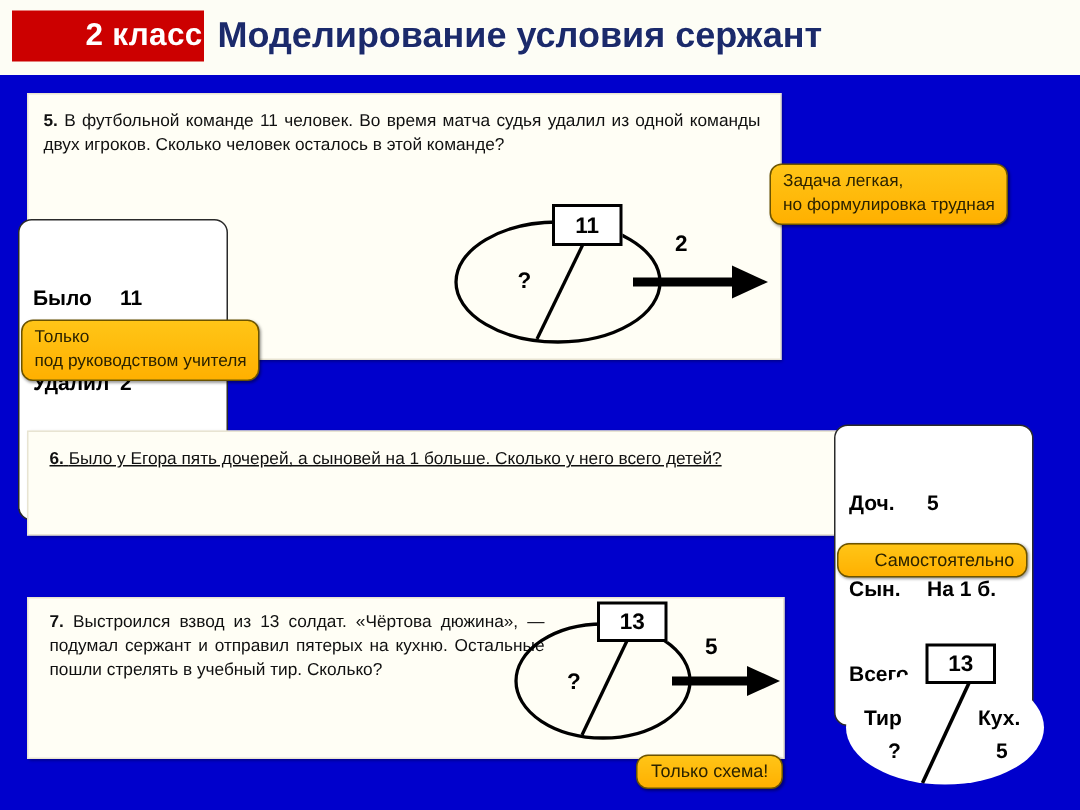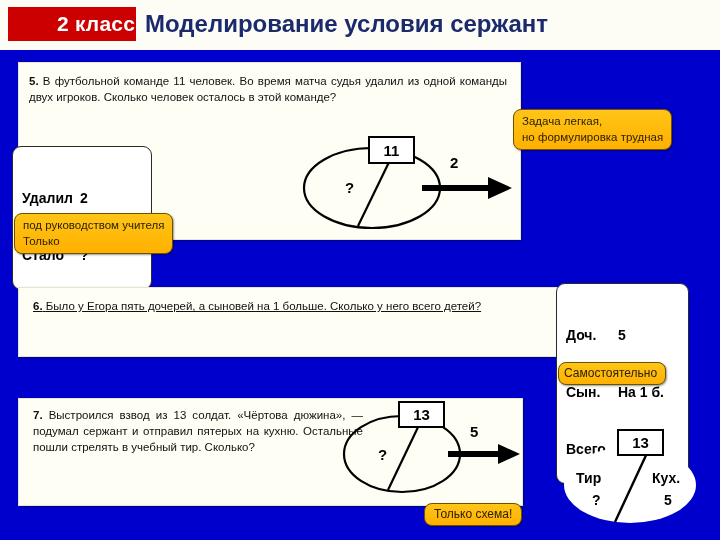--- a/index.html
+++ b/index.html
@@ -90,21 +90,21 @@
     border-radius: 8px;
     color: #2b2200;
     font-size: 11.5px;
     line-height: 16px;
     padding: 3px 8px 4px 8px;
     box-shadow: 1px 1px 2px rgba(0,0,0,0.4);
     white-space: nowrap;
   }
   #callout-easy    { left: 513px; top: 109px; }
   #callout-teacher { left: 14px;  top: 213px; }
-  #callout-self    { left: 558px; top: 362px; font-size: 12px; padding: 2px 8px 3px 5px;}
+  #callout-self    { left: 558px; top: 362px; font-size: 12px; padding: 2px 8px 3px 24px;}
   #callout-scheme  { left: 424px; top: 503px; font-size: 12px; padding: 2px 9px 3px 9px;}
 
   
   .diagram { position: absolute; }
   #diagram-5 { left: 300px; top: 136px; width: 215px; height: 108px; }
   #diagram-7 { left: 340px; top: 398px; width: 185px; height: 110px; }
   #diagram-7b{ left: 560px; top: 425px; width: 158px; height: 112px; }
 
   .num-box {
     position: absolute;
@@ -133,20 +133,21 @@
 <div id="header-rule"></div>
 
 <div class="panel" id="panel-5">
   <div class="problem-text ptext-just" id="p5-text">
     <b>5.</b>
     <span>В футбольной команде 11 человек. Во время матча судья удалил из одной команды двух игроков. Сколько человек осталось в этой команде?</span>
   </div>
 </div>
 
 <div class="note-card" id="note-was">
+  <span class="note-row"><span class="note-label" style="width:58px">Было</span><span>11</span></span>
   <span class="note-row"><span class="note-label" style="width:58px">Удалил</span><span>2</span></span>
   <span class="note-row"><span class="note-label" style="width:58px">Стало</span><span>?</span></span>
 </div>
 
 <div class="diagram" id="diagram-5">
   <svg width="215" height="108" viewBox="0 0 215 108">
     <ellipse cx="72" cy="52" rx="68" ry="40" fill="none" stroke="#000" stroke-width="2.2"></ellipse>
     <line x1="92" y1="20" x2="58" y2="90" stroke="#000" stroke-width="2.2"></line>
     <line x1="122" y1="52" x2="196" y2="52" stroke="#000" stroke-width="6"></line>
     <polygon points="188,41 212,52 188,63" fill="#000"></polygon>
@@ -155,22 +156,22 @@
   <div class="qmark" style="left:45px; top:43px;">?</div>
   <div class="sidenum" style="left:150px; top:18px;">2</div>
 </div>
 
 <div class="callout" id="callout-easy">
   <div>Задача легкая,</div>
   <div>но формулировка трудная</div>
 </div>
 
 <div class="callout" id="callout-teacher">
+  <div>Только</div>
   <div>под руководством учителя</div>
-  <div>Только</div>
 </div>
 
 <div class="panel" id="panel-6">
   <div class="problem-text ptext-just" id="p6-text">
     <b>6.</b>
     <span>Было у Егора пять дочерей, а сыновей на 1 больше. Сколько у него всего детей?</span>
   </div>
 </div>
 
 <div class="note-card" id="note-daughters">

